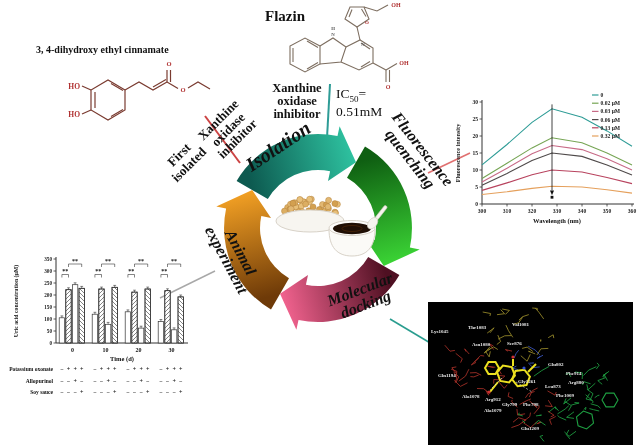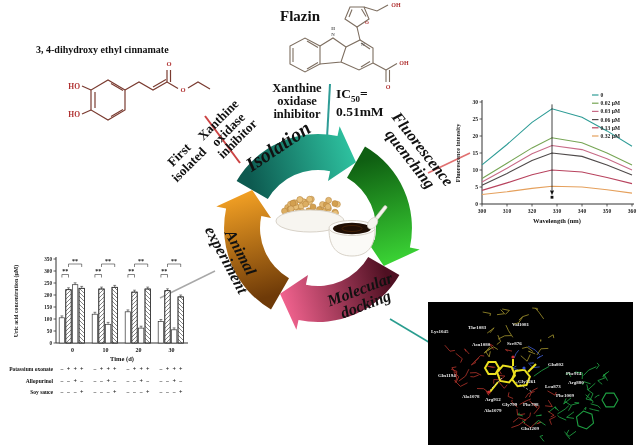--- a/index.html
+++ b/index.html
@@ -1,26 +1,26 @@
 <!DOCTYPE html>
 <html><head>
 <meta charset="utf-8">
 <style>
   html,body{margin:0;padding:0;}
   body{width:640px;height:445px;position:relative;background:#fff;overflow:hidden;
        font-family:"Liberation Serif","DejaVu Serif",serif;color:#111;}
   .abs{position:absolute;}
-  .ctr{text-align:right;}
+  .ctr{text-align:center;}
   .title-main{font-size:15px;font-weight:bold;}
   .rot-lbl{font-weight:bold;font-size:13px;line-height:1.05;text-align:center;z-index:3;}
   .cycle-lbl{font-weight:bold;font-style:italic;font-size:16px;line-height:1.02;text-align:center;z-index:3;}
   #scene{position:absolute;left:0;top:0;z-index:1;}
   .panel{position:absolute;z-index:2;}
   #docking-panel{background:#000;}
-  .ic50{font-size:13.5px;font-weight:bold;line-height:1.15;}
+  .ic50{font-size:13.5px;font-weight:normal;line-height:1.15;}
   .ic50 sub{font-size:9px;}
 </style>
 </head>
 <body>
 
 <svg id="scene" width="640" height="445" viewBox="0 0 640 445">
 
   <g>
     <line x1="205" y1="116" x2="240" y2="163" stroke="#cc4444" stroke-width="2"></line>
     <line x1="330" y1="84" x2="327" y2="138" stroke="#2e9c96" stroke-width="2"></line>

